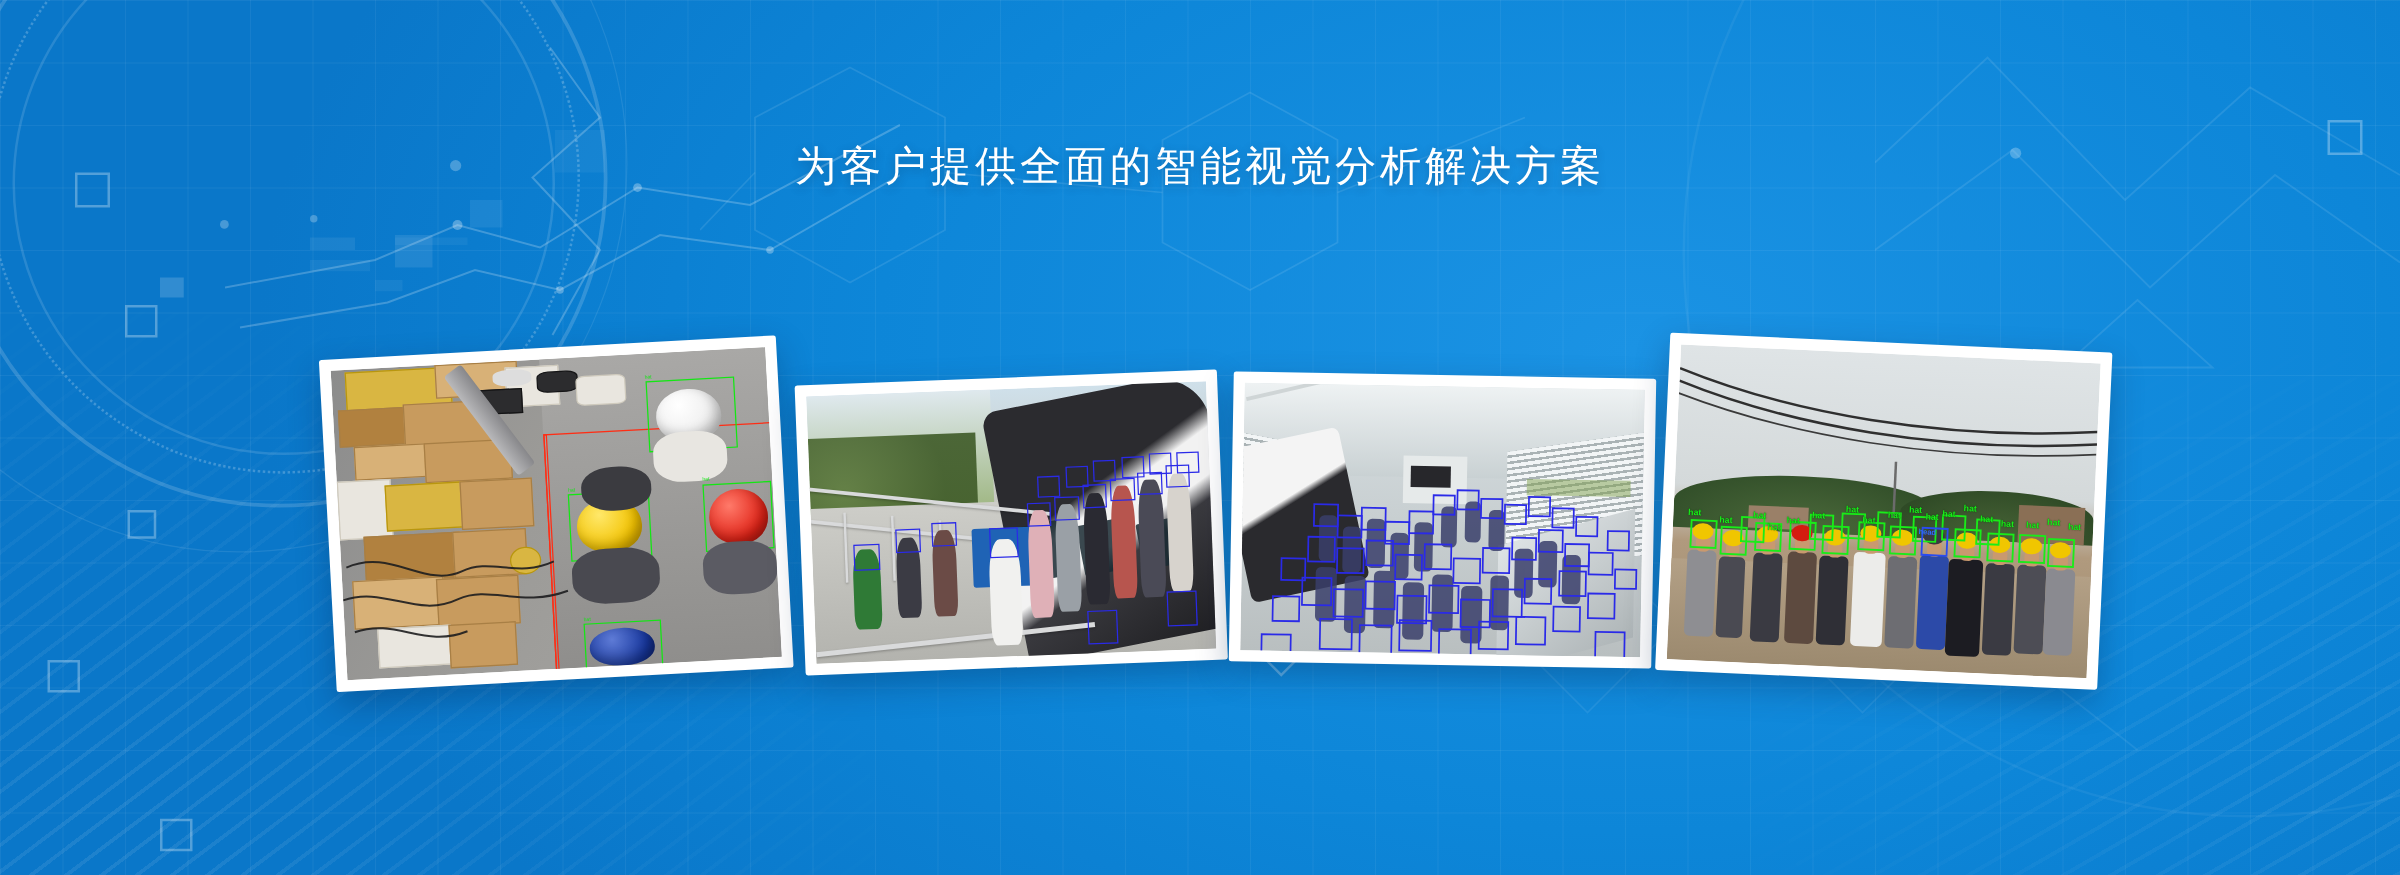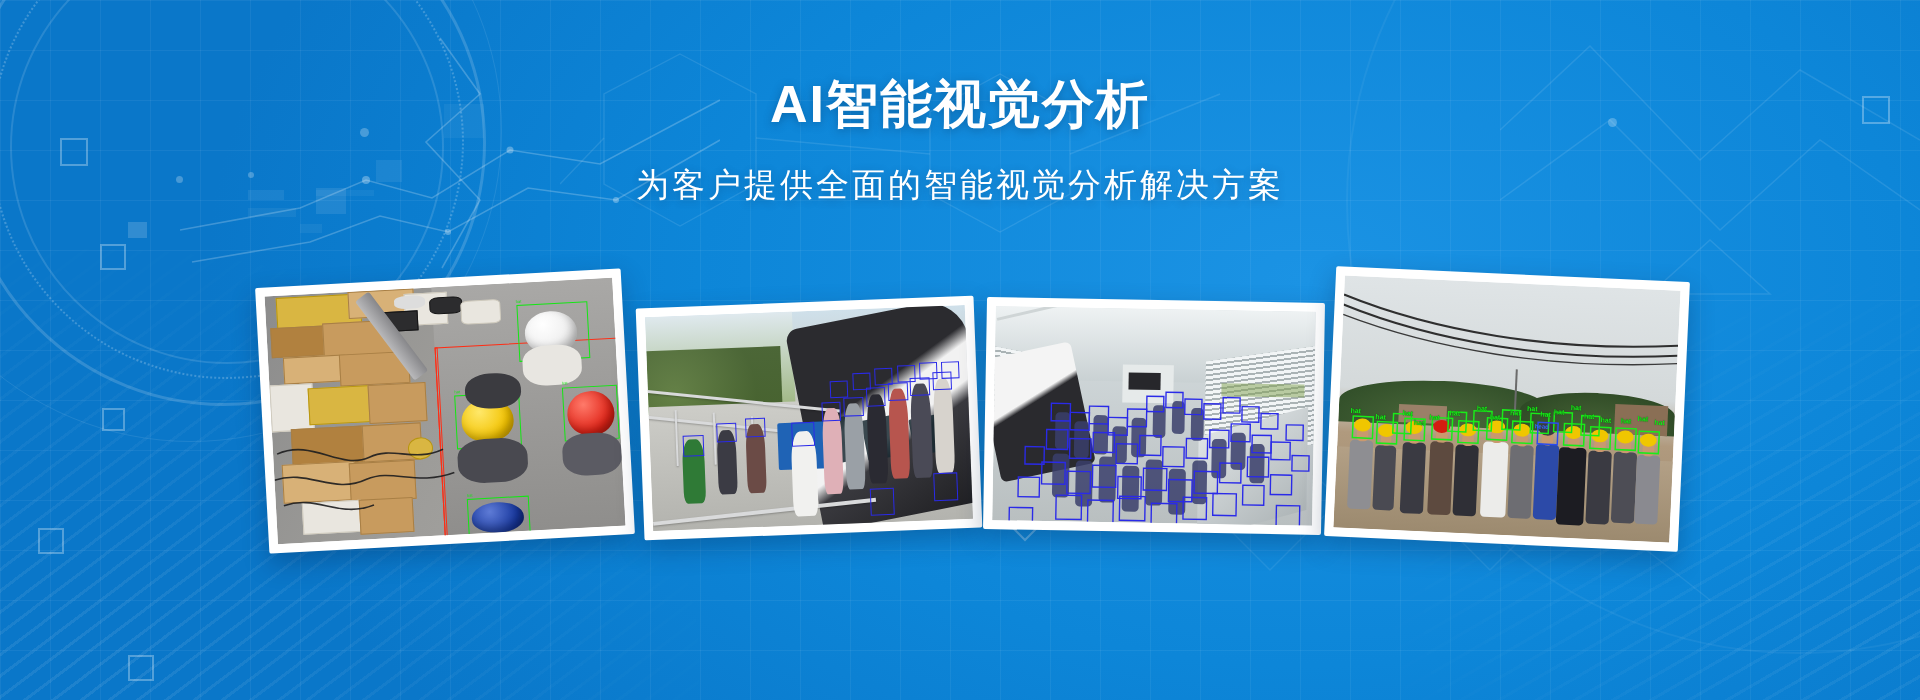--- a/index.html
+++ b/index.html
@@ -230,21 +230,20 @@
           <polygon points="80,30 150,100 80,170 10,100"></polygon>
           <polygon points="300,10 380,90 300,170 220,90"></polygon>
           <polyline points="150,100 220,90"></polyline>
           <polyline points="380,90 520,200"></polyline>
         </g>
       </svg>
     </div>
   </div>
 
   <div class="text-block">
-    <h1 class="title">AI智能视觉分析</h1>
     <p class="subtitle">为客户提供全面的智能视觉分析解决方案</p>
   </div>
 
   <div class="gallery">
 
     <div class="card" id="card-1">
       <div class="shot">
         <div class="scene sc1">
           <div class="floor"></div>
 

